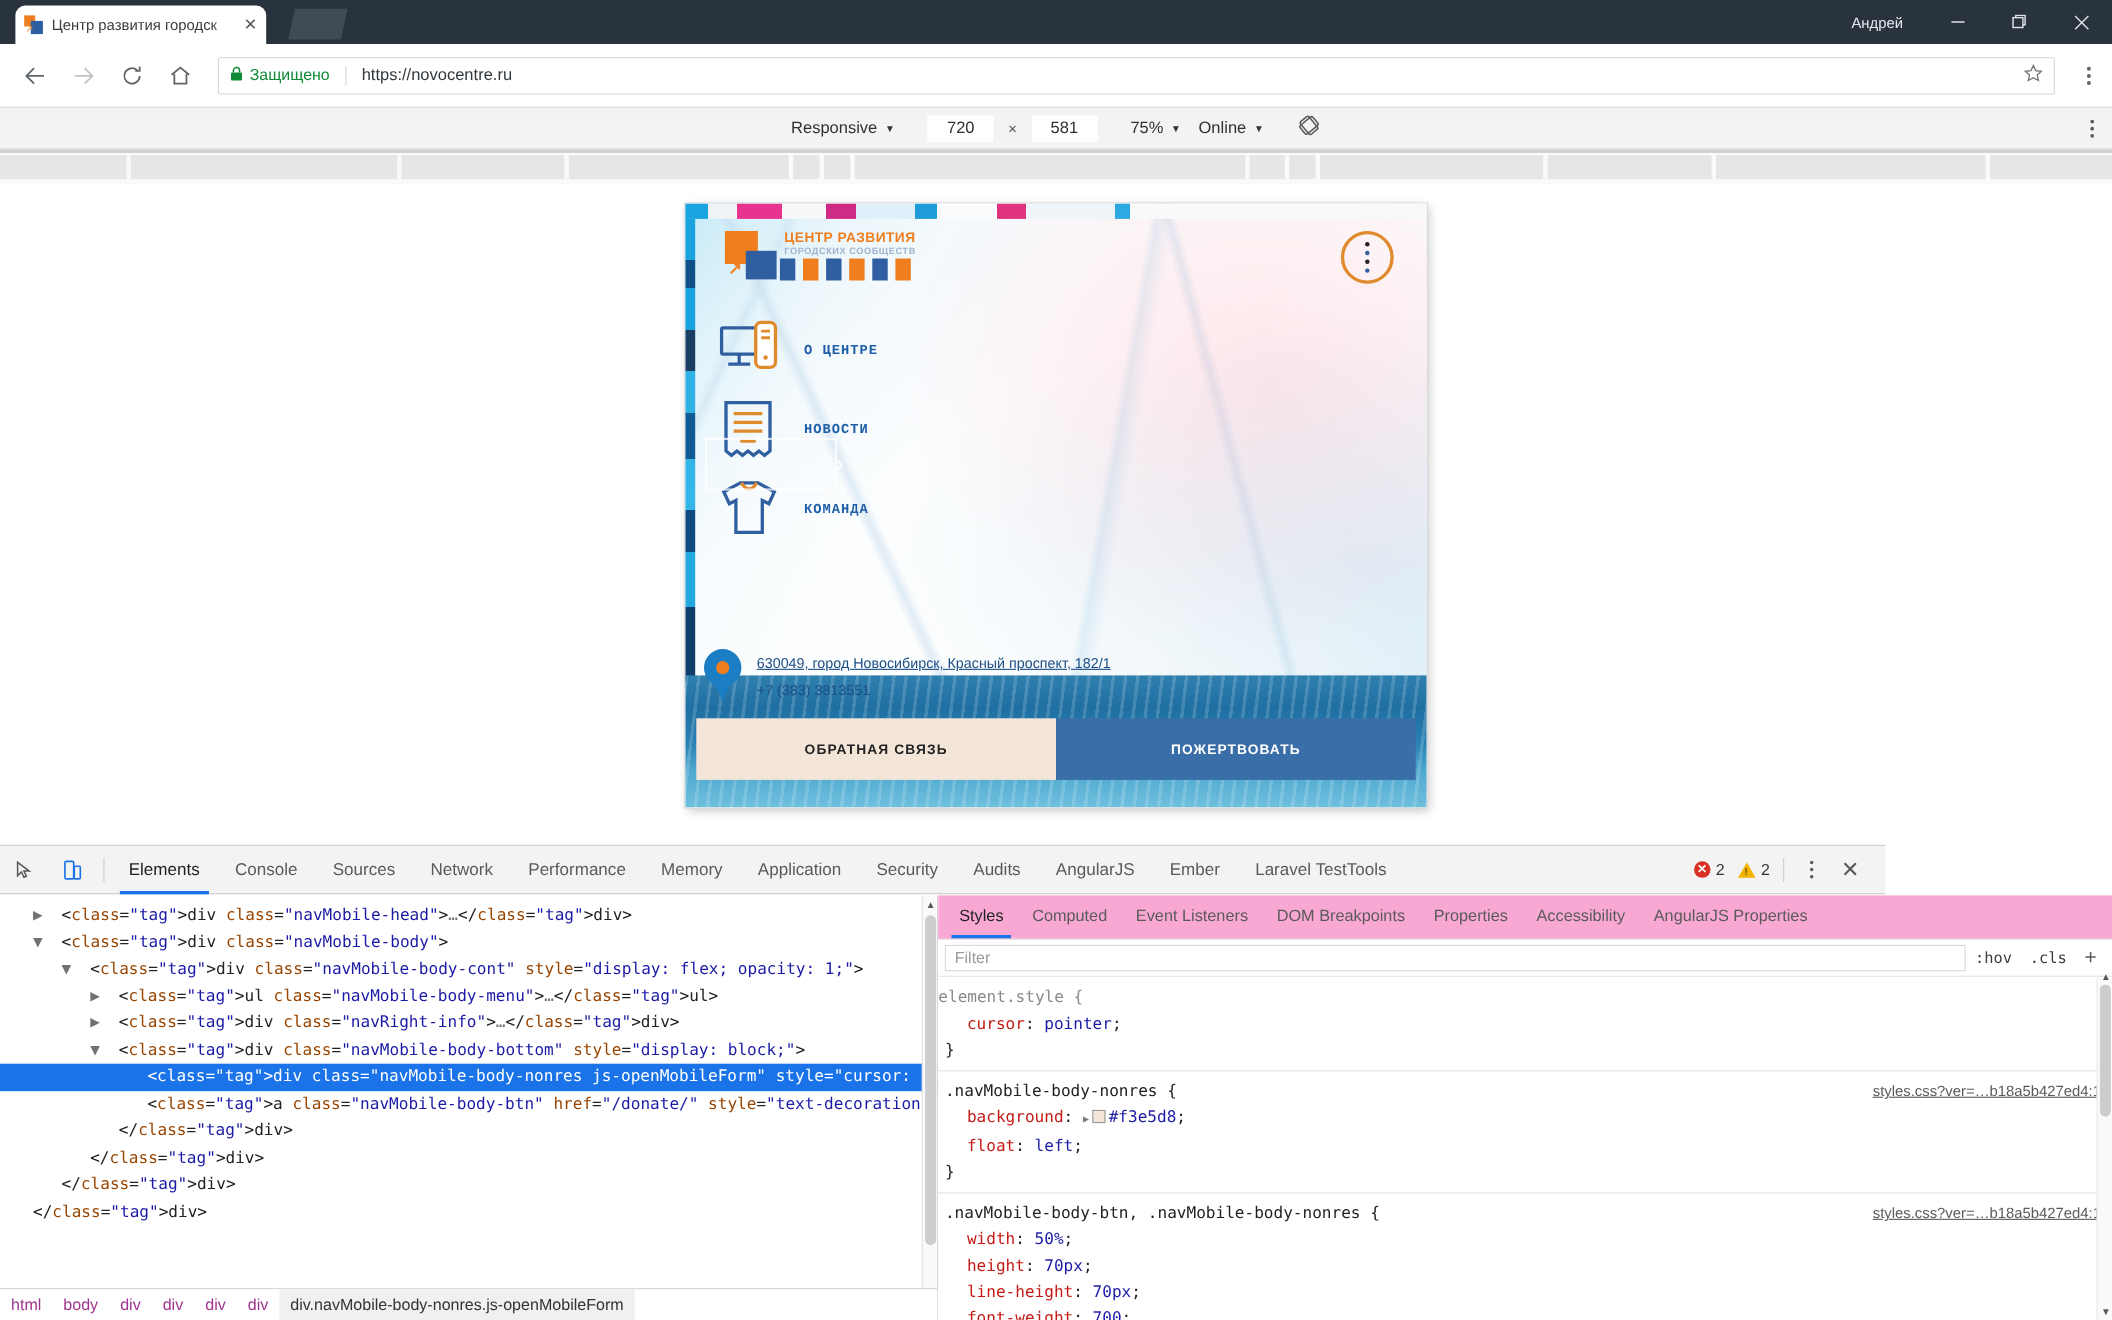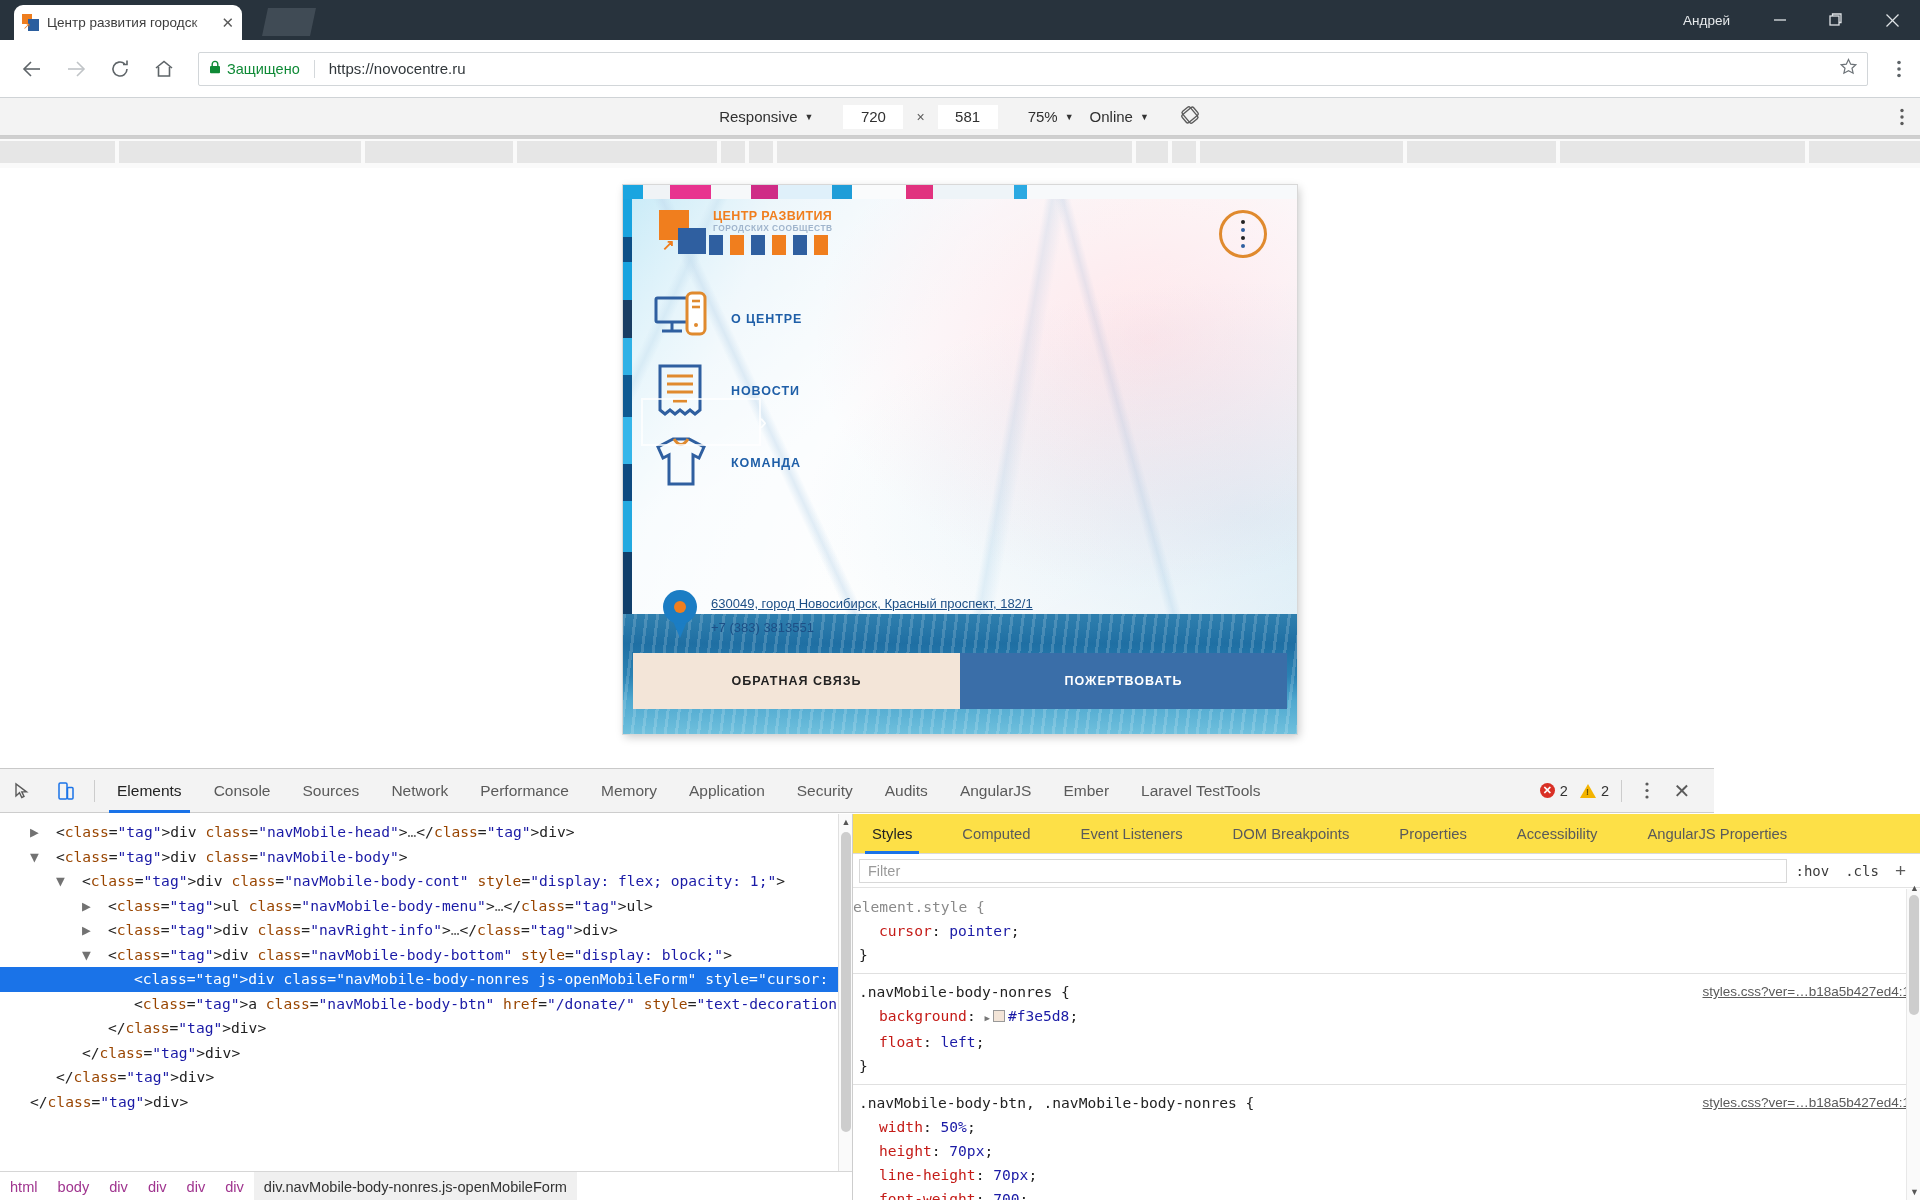--- a/index.html
+++ b/index.html
@@ -130,29 +130,29 @@
 
   
   .site-kebab {
     position: absolute; right: 30px; top: 25px; width: 48px; height: 48px;
     border: 3px solid #e08a2e; border-radius: 50%;
     display: flex; flex-direction: column; align-items: center; justify-content: center; gap: 4px;
   }
   .site-kebab i { width: 4px; height: 4px; border-radius: 50%; display: block; }
 
   
-  .mobmenu { position: absolute; left: 30px; top: 98px; }
+  .mobmenu { position: absolute; left: 30px; top: 98px; font-family: Liberation Mono, monospace; }
   .mobmenu-item { display: flex; align-items: center; height: 72px; }
   .mobmenu-ico { width: 62px; height: 58px; position: relative; flex: 0 0 auto; }
   .mobmenu-label { font-size: 12.5px; font-weight: 700; color: #1f5fa8; letter-spacing: .9px; margin-left: 16px; white-space: nowrap; }
   .slide-ghost { position:absolute; left:18px; top:213px; width:120px; height:48px; border:2px solid rgba(255,255,255,.75); }
   .slide-ghost span { position:absolute; right:-8px; top:8px; color:rgba(255,255,255,.85); font-size:24px; }
 
   
-  .contacts { position: absolute; left: 40px; bottom: 96px; display: flex; align-items: flex-start; }
+  .contacts { position: absolute; left: 17px; bottom: 96px; display: flex; align-items: flex-start; }
   .pin { width: 34px; height: 48px; position: relative; flex: 0 0 auto; }
   .pin .head { position:absolute; left:0; top:0; width:34px; height:34px; border-radius:50%; background:#1b7dc4; }
   .pin .tail { position:absolute; left:7px; top:24px; width:20px; height:24px; background:#1b7dc4; clip-path: polygon(0 0,100% 0,50% 100%); }
   .pin .dot { position:absolute; left:11px; top:11px; width:12px; height:12px; border-radius:50%; background:#f07e1e; }
   .contact-txt { margin-left: 14px; padding-top: 4px; }
   .addr { font-size: 13px; color: #1d4f86; text-decoration: underline; white-space: nowrap; }
   .phone { font-size: 13px; color: #1d4f86; margin-top: 8px; }
 
   
   .botbtns { position: absolute; left: 10px; right: 10px; bottom: 25px; height: 56px; display: flex; }
@@ -195,21 +195,21 @@
   .val { color:#1a1aa6; }
   .arrw { color:#727272; display:inline-block; width:13px; }
   .ellip { color:#727272; }
   .sel-dots { position:absolute; left:2px; color:#fff; }
   .dom-scroll { position:absolute; right:0; top:0; width:14px; height:387px; background:#fafafa; border-left:1px solid #e0e0e0; }
   .dom-scroll .up, .dom-scroll .dn { position:absolute; left:2px; width:10px; height:10px; color:#555; font-size:9px; text-align:center; line-height:10px; }
   .dom-scroll .up { top:3px; } .dom-scroll .dn { bottom:3px; }
   .dom-scroll .thumb { position:absolute; left:2px; top:18px; width:10px; height:300px; background:#cdcdcd; border-radius:5px; }
 
   .styles-pane { flex: 1 1 auto; position:relative; background:#fff; }
-  .stabs { height: 40px; background:#fde047; border-bottom:1px solid #dadada; display:flex; align-items:center; padding-left:6px;gap:24px; }
+  .stabs { height: 40px; background:#f9a8d4; border-bottom:1px solid #dadada; display:flex; align-items:flex-end; padding-left:6px; }
   .stab { height:40px; padding:0 13px; display:flex; align-items:center; font-size:14.8px; color:#5a5a5a; position:relative; }
   .stab.sel { color:#222; }
   .stab.sel:after { content:""; position:absolute; left:6px; right:6px; bottom:0; height:3px; background:#1a73e8; }
   .sfilter { height:34px; border-bottom:1px solid #e3e3e3; display:flex; align-items:center; padding:0 6px; }
   .sfilter-input { flex:1 1 auto; height:24px; border:1px solid #d8d8d8; background:#fff; display:flex; align-items:center;
                    padding:0 8px; font-size:14.5px; color:#9a9a9a; }
   .sf-btn { font-family:"DejaVu Sans Mono", monospace; font-size:14px; color:#3b3b3b; padding:0 8px; }
   .sf-plus { font-size:19px; color:#5a5a5a; padding:0 8px; }
   .srules { position:absolute; top:75px; left:0; right:0; bottom:0; overflow:hidden;
             font-family:"DejaVu Sans Mono","Liberation Mono",monospace; font-size:14.6px; line-height:24px; color:#222; }

